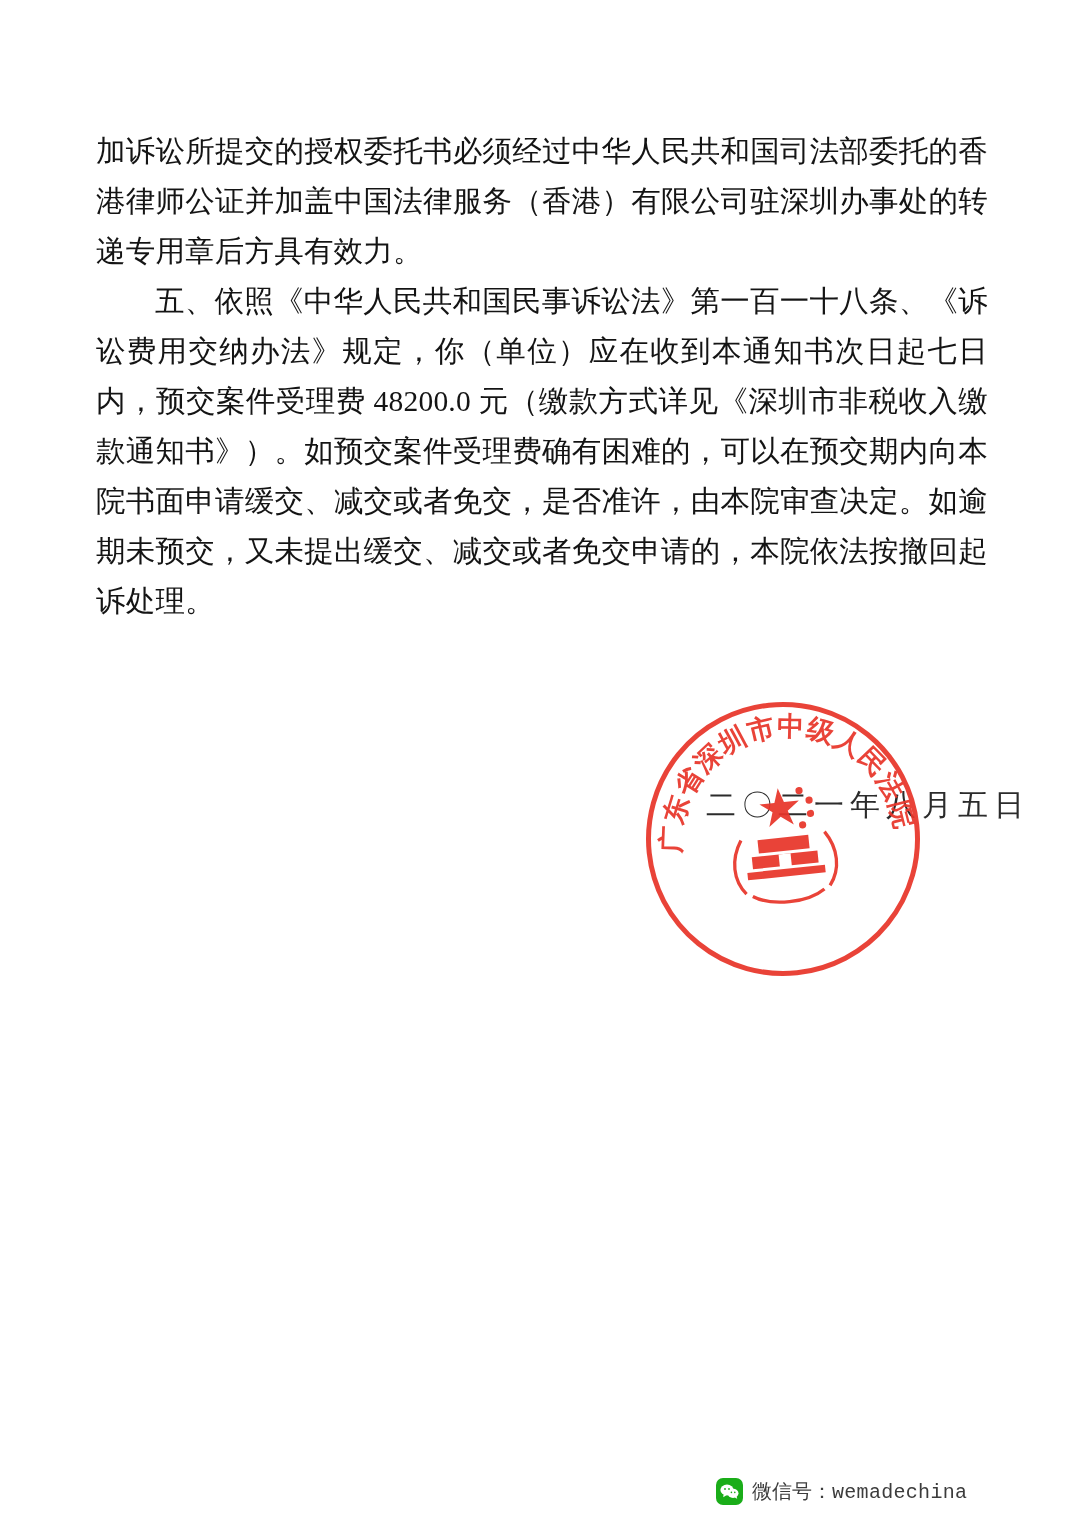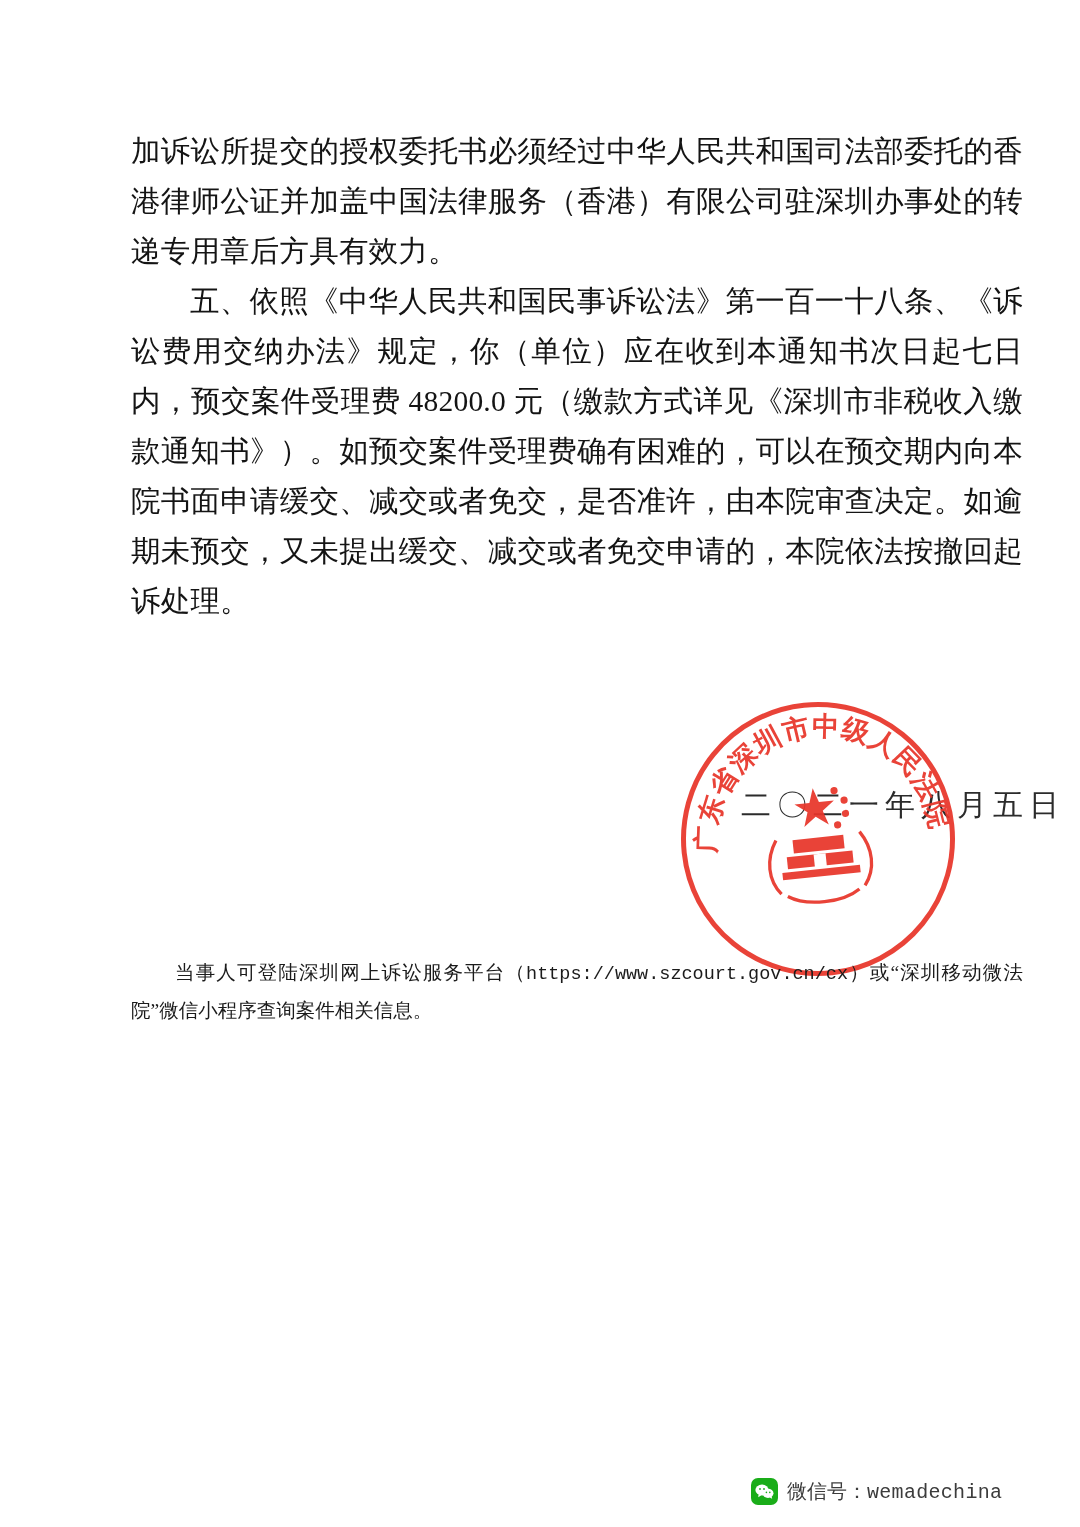--- a/index.html
+++ b/index.html
@@ -12,21 +12,20 @@
     height: 1527px;
     position: relative;
     font-family: "Liberation Serif", "DejaVu Serif", serif;
     color: #111111;
     overflow: hidden;
   }
 
   .page {
     position: absolute;
     inset: 0;
-    margin-left: 35px;
   }
 
   .doc-body {
     position: absolute;
     left: 96px;
     top: 126px;
     width: 892px;
   }
 
   .para {
@@ -187,23 +186,20 @@
 
             <path d="M22,44 C14,56 14,70 22,80"></path>
             <path d="M78,44 C86,56 86,70 78,80"></path>
             <path d="M26,82 C38,90 62,90 74,82"></path>
           </g>
         </svg>
       </div>
     </div>
   </div>
 
-  <div class="footnote">
-    <span class="fn-indent"></span><span>当事人可登陆深圳网上诉讼服务平台（</span><span class="mono">https://www.szcourt.gov.cn/cx</span><span>）或“深圳移动微法院”微信小程序查询案件相关信息。</span>
-  </div>
 
   <div class="watermark">
     <span class="wm-badge">
       <svg width="19" height="15" viewBox="0 0 19 15" aria-hidden="true">
         <ellipse cx="7" cy="6" rx="6.6" ry="5.4" fill="#ffffff"></ellipse>
         <polygon points="3.6,10.2 3.2,13.2 6.4,11.3" fill="#ffffff"></polygon>
         <ellipse cx="13" cy="9.3" rx="5.5" ry="4.6" fill="#ffffff"></ellipse>
         <polygon points="16.6,12.6 17.2,14.8 14.6,13.6" fill="#ffffff"></polygon>
         <circle cx="5" cy="5" r="0.9" fill="#1aad19"></circle>
         <circle cx="9" cy="5" r="0.9" fill="#1aad19"></circle>

